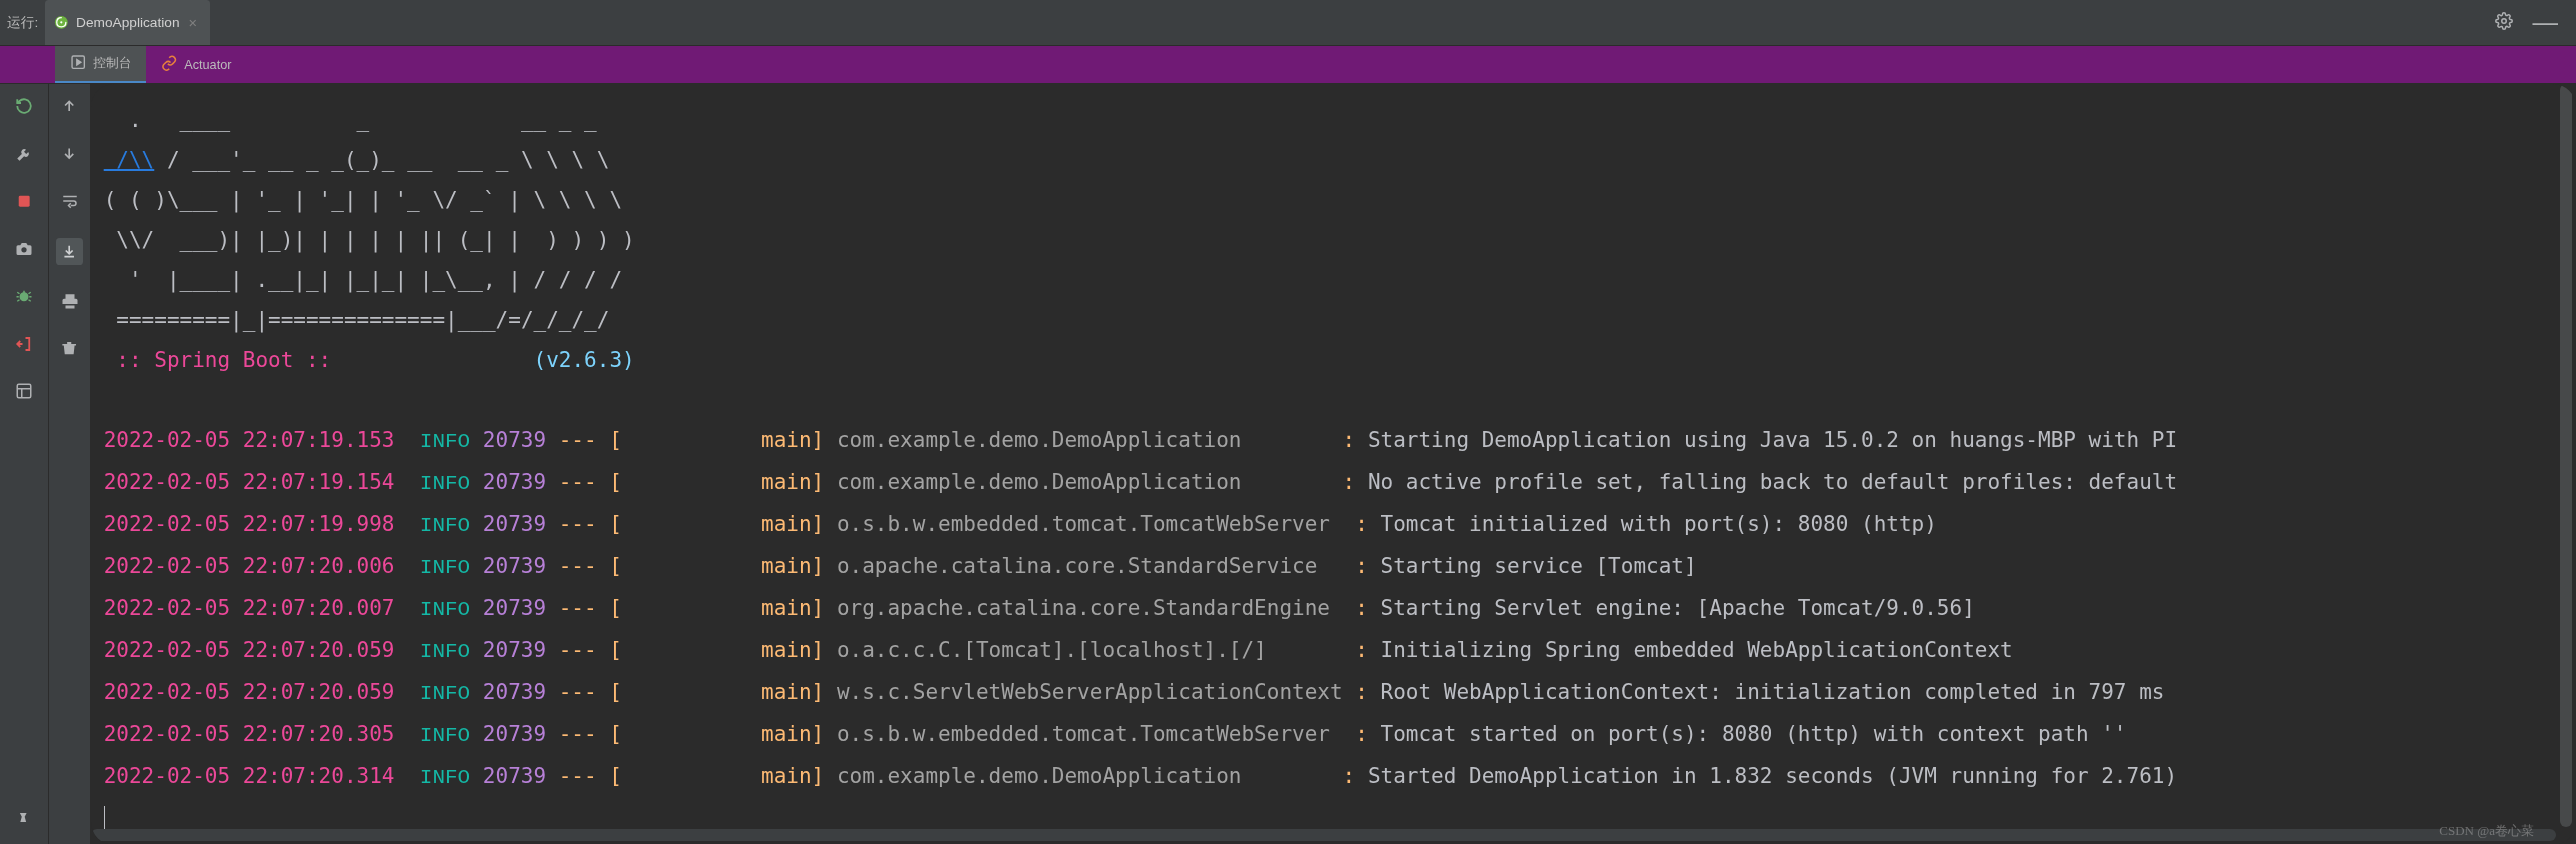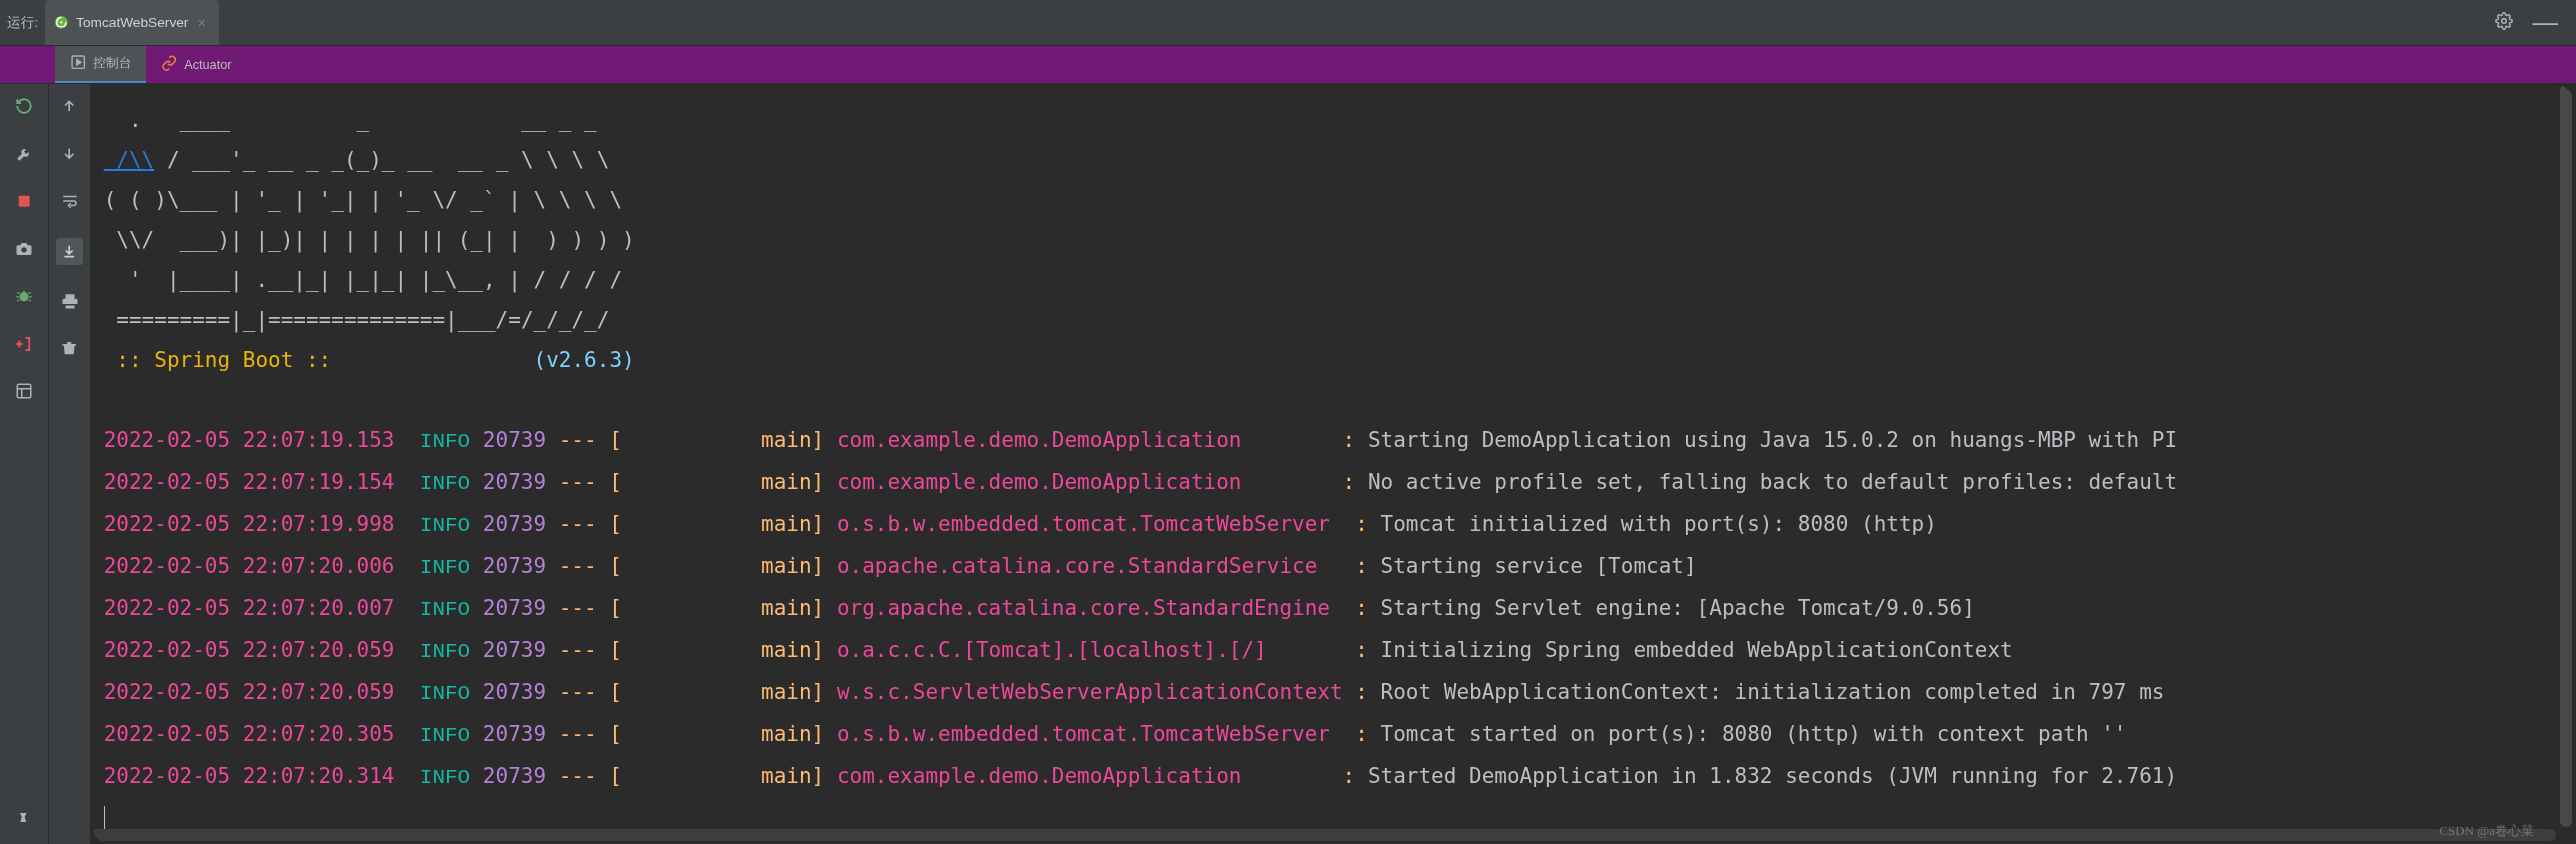--- a/index.html
+++ b/index.html
@@ -115,27 +115,27 @@
   padding: 16.4px 0 0 12.7px;
   font-size: 21px;
   line-height: 40px;
   white-space: pre;
   font-family: Menlo, Consolas, "DejaVu Sans Mono", monospace;
   color: #bcbec4;
   overflow: hidden;
 }
 .banner-line { color: #bcbec4; }
 .banner-link { color: #287bde; text-decoration: underline; }
-.sp-boot { color: #eab308; }
+.sp-boot { color: #ec4899; }
 .sp-ver { color: #7dd3fc; }
 .ts { color: #ec4899; }
 .level-info { color: #14b8a6; font-family: Liberation Mono, monospace; }
 .pid { color: #b780d7; }
 .dash { color: #fdba74; }
-.logger { color: #ec4899; }
+.logger { color: #a3a3a3; }
 .msg { color: #bcbec4; }
 .hscroll {
   position: absolute;
   left: 0; right: 20px; bottom: 3.6px;
   height: 12.7px;
   background: #3c3f41;
   border-radius: 6.4px;
 }
 .vscroll {
   position: absolute;
@@ -165,21 +165,21 @@
 <div class="header">
   <div class="run-label">运行:</div>
   <div class="run-config">
     <span class="spring-icon">
       <svg viewBox="0 0 16 16" width="14.6" height="14.6">
           <circle cx="8" cy="8" r="7" fill="#6db33f"></circle>
           <path d="M8 3 C5 3 3 5 3 8 C3 11 5 13 8 13 C11 13 13 11 13 8" stroke="#fff" stroke-width="1.4" fill="none" stroke-linecap="round"></path>
           <circle cx="8" cy="8" r="1.2" fill="#fff"></circle>
         </svg>
     </span>
-    <span class="name">TomcatWebServer</span>
+    <span class="name">DemoApplication</span>
     <span class="close">×</span>
   </div>
   <div class="spacer"></div>
   <div class="right-icons">
     <span>
       <svg width="18" height="18" viewBox="0 0 24 24" fill="none" stroke="#afb1b3" stroke-width="2">
           <circle cx="12" cy="12" r="3"></circle>
           <path d="M19.4 15a1.65 1.65 0 0 0 .33 1.82l.06.06a2 2 0 1 1-2.83 2.83l-.06-.06a1.65 1.65 0 0 0-1.82-.33 1.65 1.65 0 0 0-1 1.51V21a2 2 0 0 1-4 0v-.09a1.65 1.65 0 0 0-1-1.51 1.65 1.65 0 0 0-1.82.33l-.06.06a2 2 0 1 1-2.83-2.83l.06-.06a1.65 1.65 0 0 0 .33-1.82 1.65 1.65 0 0 0-1.51-1H3a2 2 0 0 1 0-4h.09a1.65 1.65 0 0 0 1.51-1 1.65 1.65 0 0 0-.33-1.82l-.06-.06a2 2 0 1 1 2.83-2.83l.06.06a1.65 1.65 0 0 0 1.82.33h0a1.65 1.65 0 0 0 1-1.51V3a2 2 0 0 1 4 0v.09a1.65 1.65 0 0 0 1 1.51h0a1.65 1.65 0 0 0 1.82-.33l.06-.06a2 2 0 1 1 2.83 2.83l-.06.06a1.65 1.65 0 0 0-.33 1.82v0a1.65 1.65 0 0 0 1.51 1H21a2 2 0 0 1 0 4h-.09a1.65 1.65 0 0 0-1.51 1z"></path>
         </svg>
     </span>

